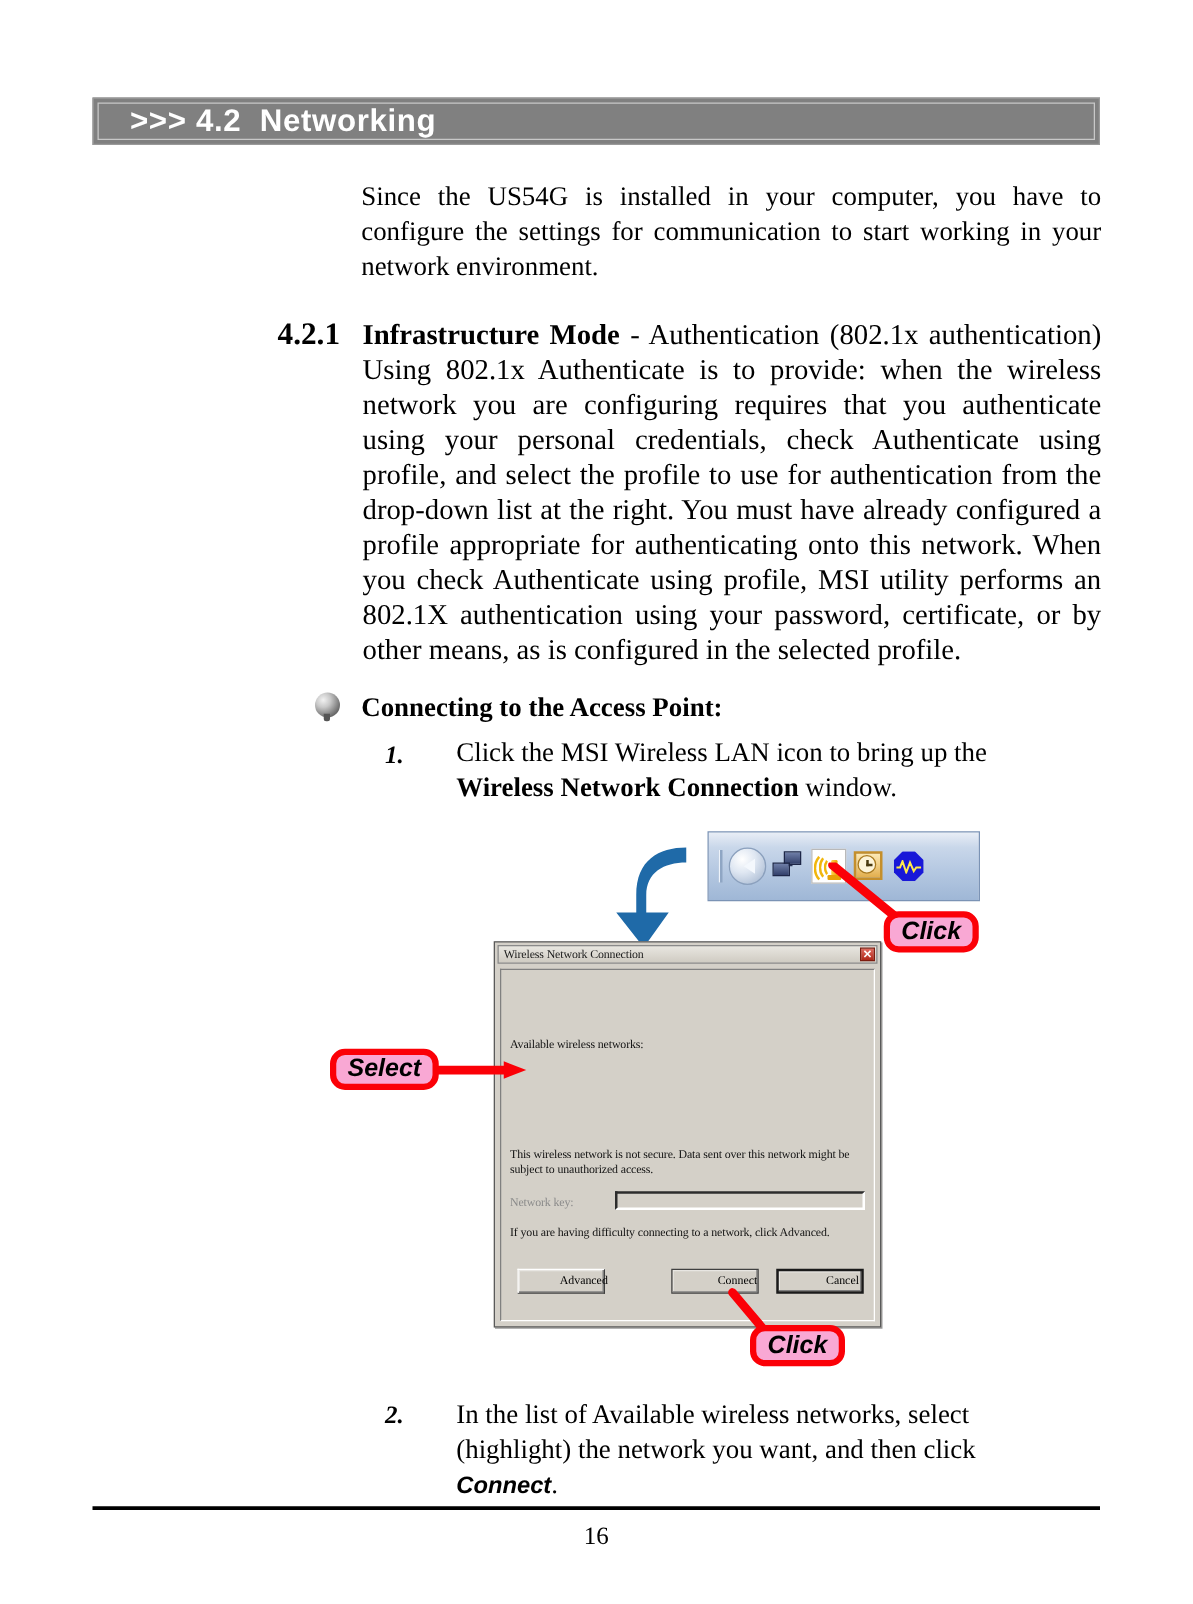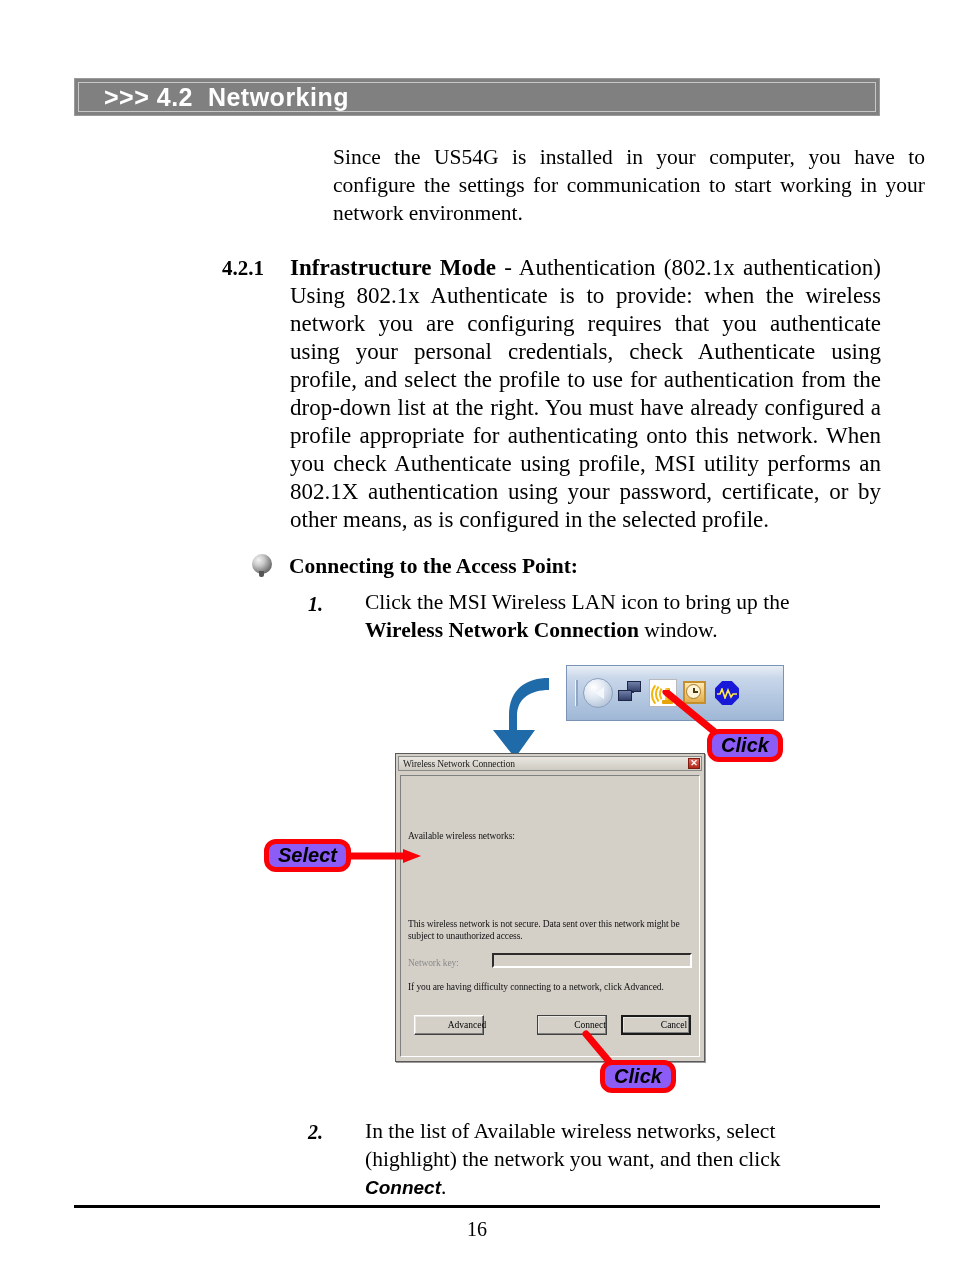--- a/index.html
+++ b/index.html
@@ -55,36 +55,35 @@
   
   .intro-para {
     position: absolute;
     left: 289px;
     top: 143px;
     width: 592px;
     font-size: 21.5px;
     line-height: 28px;
     text-align: justify;
     text-justify: inter-word;
-    margin-left: 44px;
   }
 
   .numbered-block {
     position: absolute;
     left: 222px;
     top: 254px;
     width: 659px;
   }
   .numbered-label {
     position: absolute;
     left: 0;
     top: 0;
     width: 62px;
     font-weight: bold;
-    font-size: 21px;
+    font-size: 25px;
     line-height: 28px;
   }
   .numbered-body {
     margin-left: 68px;
     font-size: 23px;
     line-height: 28px;
     text-align: justify;
     text-justify: inter-word;
   }
   .numbered-body b { font-weight: bold; }
@@ -422,21 +421,21 @@
     box-shadow: inset -1px -1px 0 #808080, inset 1px 1px 0 #e8e6e2;
     padding-left: 36px;
   }
   .btn-advanced { left: 14px;  width: 70px; }
   .btn-connect  { left: 137px; width: 70px; border-color:#404040 #404040 #404040 #404040; box-shadow: inset -1px -1px 0 #808080, inset 1px 1px 0 #e8e6e2; }
   .btn-cancel   { left: 221px; width: 70px; border: 2px solid #1a1a1a; }
 
   
   .callout {
     position: absolute;
-    background: #8b5cf6;
+    background: #f9a8d4;
     border: 5px solid #fb0007;
     border-radius: 12px;
     font-family: "Liberation Sans", sans-serif;
     font-weight: bold;
     font-style: italic;
     font-size: 20px;
     color: #000000;
     display: flex;
     align-items: center;
     justify-content: center;

